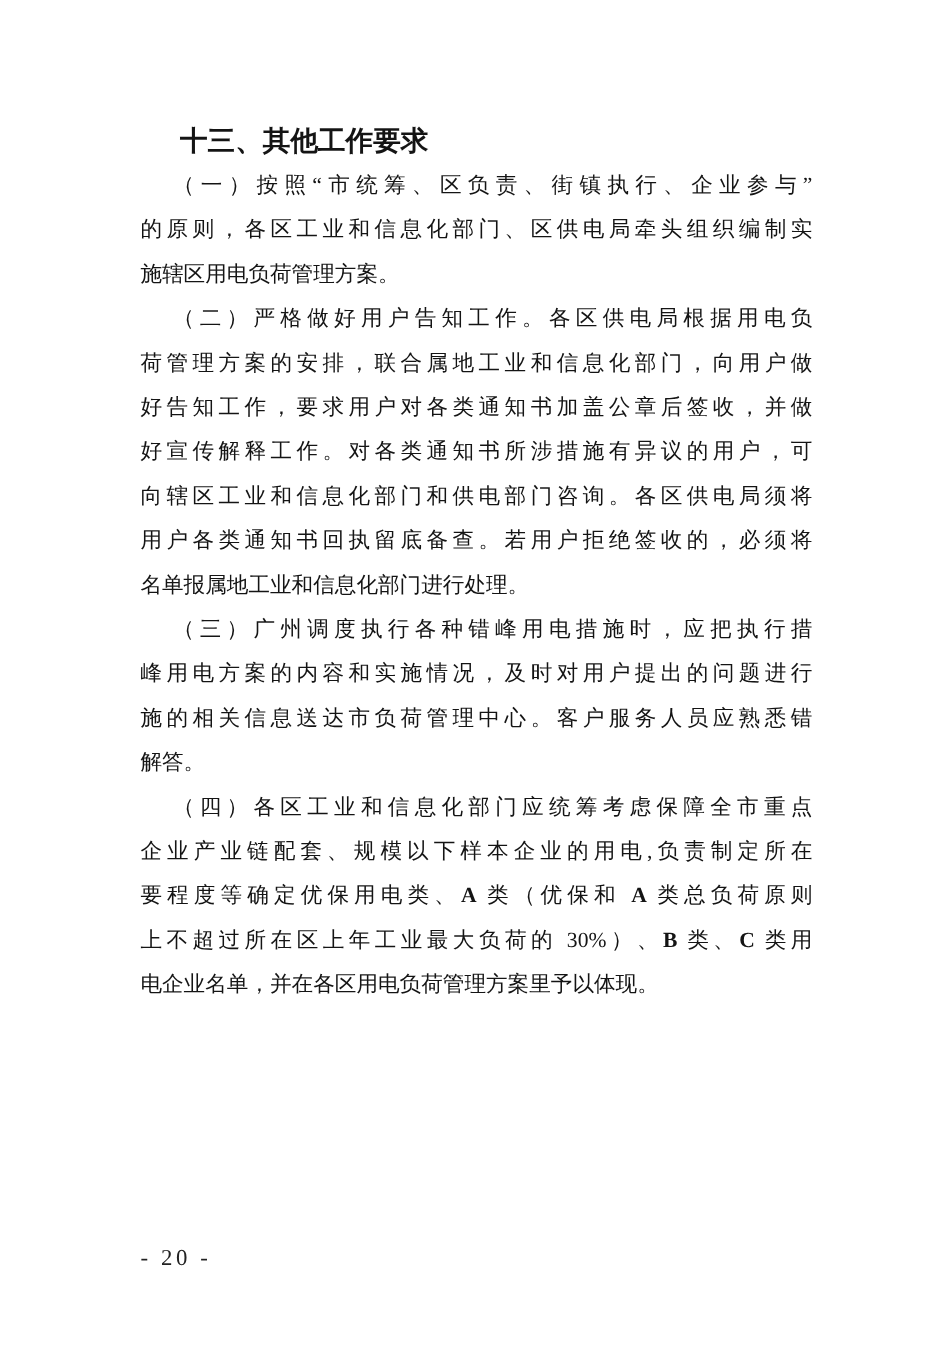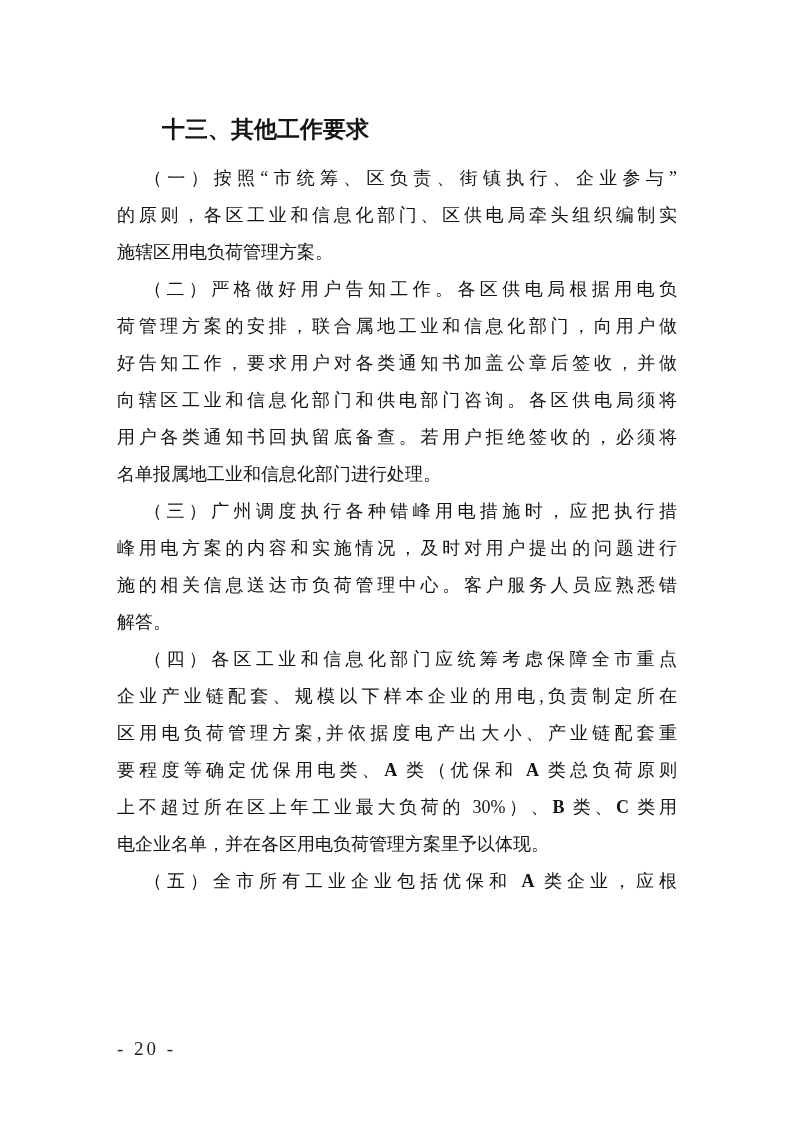--- a/index.html
+++ b/index.html
@@ -22,21 +22,21 @@
     top: 99px;
     width: 560px;
   }
   .heading {
     font-family: "Liberation Sans", "DejaVu Sans", sans-serif;
     font-weight: 700;
     font-size: 23px;
     line-height: 37px;
     height: 37px;
     padding-left: 33px;
-    margin: 12px;
+    margin: 0;
     white-space: nowrap;
   }
   .pline {
     margin: 0;
     font-size: 18px;
     line-height: 37px;
     height: 37px;
     text-align: left;
   }
   .just {
@@ -66,40 +66,37 @@
 
     <div class="heading">十三、其他工作要求</div>
 
     <div class="pline just indent">（一）按照“市统筹、区负责、街镇执行、企业参与”</div>
     <div class="pline just">的原则，各区工业和信息化部门、区供电局牵头组织编制实</div>
     <div class="pline">施辖区用电负荷管理方案。</div>
 
     <div class="pline just indent">（二）严格做好用户告知工作。各区供电局根据用电负</div>
     <div class="pline just">荷管理方案的安排，联合属地工业和信息化部门，向用户做</div>
     <div class="pline just">好告知工作，要求用户对各类通知书加盖公章后签收，并做</div>
+    <div class="pline just">好宣传解释工作。对各类通知书所涉措施有异议的用户，可</div>
     <div class="pline just">向辖区工业和信息化部门和供电部门咨询。各区供电局须将</div>
     <div class="pline just">用户各类通知书回执留底备查。若用户拒绝签收的，必须将</div>
     <div class="pline">名单报属地工业和信息化部门进行处理。</div>
 
     <div class="pline just indent">（三）广州调度执行各种错峰用电措施时，应把执行措</div>
     <div class="pline just">峰用电方案的内容和实施情况，及时对用户提出的问题进行</div>
     <div class="pline just">施的相关信息送达市负荷管理中心。客户服务人员应熟悉错</div>
     <div class="pline">解答。</div>
 
     <div class="pline just indent">（四）各区工业和信息化部门应统筹考虑保障全市重点</div>
     <div class="pline just">企业产业链配套、规模以下样本企业的用电,负责制定所在</div>
-    <div class="pline just">区用电负荷管理方案,并依据度电产出大小、产业链配套重</div>
     <div class="pline just">
       <span>要程度等确定优保用电类、</span><span class="b">A</span><span> 类（优保和 </span><span class="b">A</span><span> 类总负荷原则</span>
     </div>
     <div class="pline just">
       <span>上不超过所在区上年工业最大负荷的 30%）、</span><span class="b">B</span><span> 类、</span><span class="b">C</span><span> 类用</span>
     </div>
     <div class="pline">电企业名单，并在各区用电负荷管理方案里予以体现。</div>
 
-    <div class="pline just indent">
-      <span>（五）全市所有工业企业包括优保和 </span><span class="b">A</span><span> 类企业，应根</span>
-    </div>
 
   </div>
 
   <div class="pagenum">- 20 -</div>
 </div>
 
 </body></html>

